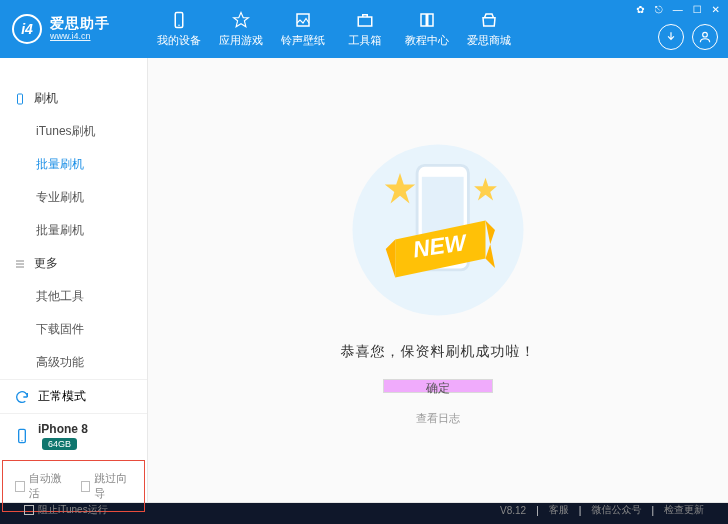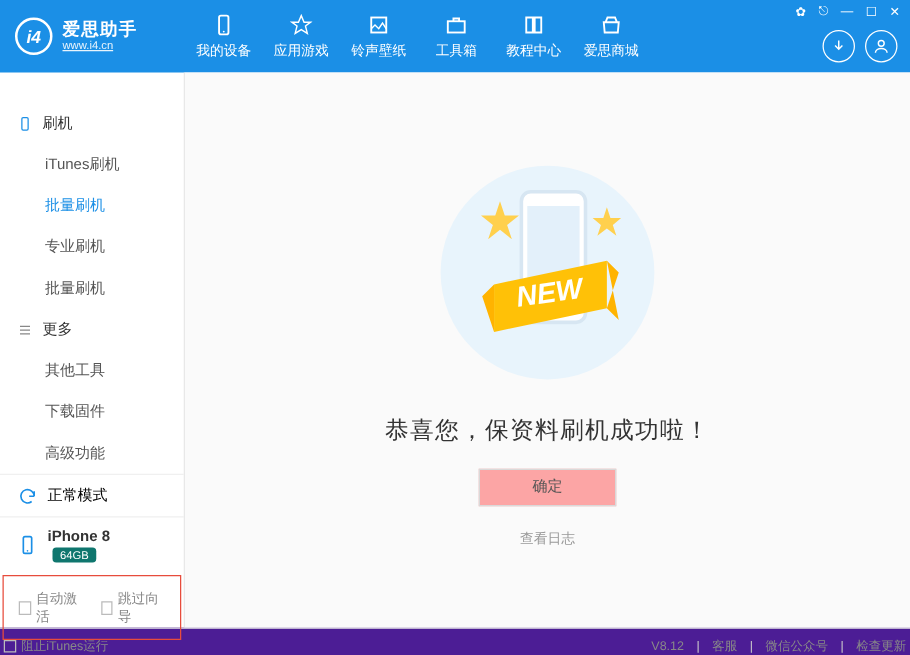--- a/index.html
+++ b/index.html
@@ -33,26 +33,26 @@
 .mode-row, .device-row { padding: 8px 14px; font-size: 12px; display: flex; align-items: center; gap: 8px; border-top: 1px solid #f0f0f0; }
 .mode-row svg, .device-row svg { width: 16px; height: 16px; fill: #1b8fe6; }
 .badge { background: #0f766e; color: #fff; font-size: 9px; padding: 1px 6px; border-radius: 3px; margin-left: 4px; }
 .check-row { padding: 10px 12px; font-size: 11px; color: #888; display: flex; gap: 14px; border-top: 1px solid #f0f0f0; }
 .check-row.boxed { border: 1px solid #e74c3c; margin: 2px; }
 .check { display: flex; align-items: center; gap: 4px; }
 .check-sq { width: 11px; height: 11px; border: 1px solid #bbb; }
 
 .main { flex: 1; background: #fafafa; position: relative; display: flex; flex-direction: column; align-items: center; justify-content: center; gap: 18px; }
 .illus { width: 190px; height: 190px; }
-.success-text { font-size: 19px; color: #333; letter-spacing: 1px; }
-.confirm-btn { width: 110px; height: 30px; background: #fca5a5; border: 1px solid #d9d9d9; font-size: 12px; color: #555; cursor: pointer; }
+.success-text { font-size: 14px; color: #333; letter-spacing: 1px; }
+.confirm-btn { width: 110px; height: 14px; background: #f0abfc; border: 1px solid #d9d9d9; font-size: 12px; color: #555; cursor: pointer; }
 .log-link { font-size: 11px; color: #999; cursor: pointer; }
 
 
-.footer { height: 22px; background: #4c1d95; border-top: 1px solid #e5e5e5; display: flex; align-items: flex-end; font-size: 10px; color: #888; padding: 0 3px; gap: 6px; }
+.footer { height: 22px; background: #0f172a; border-top: 1px solid #e5e5e5; display: flex; align-items: flex-start; font-size: 10px; color: #888; padding: 0 24px; gap: 6px; }
 .footer .check-sq { width: 10px; height: 10px; }
 .footer-right { margin-left: auto; display: flex; align-items: center; gap: 10px; }
 .footer-right span { cursor: pointer; }
 .sep { color: #ccc; }
 </style>
 </head>
 <body>
 
 <div class="header">
   <div class="logo-region">

